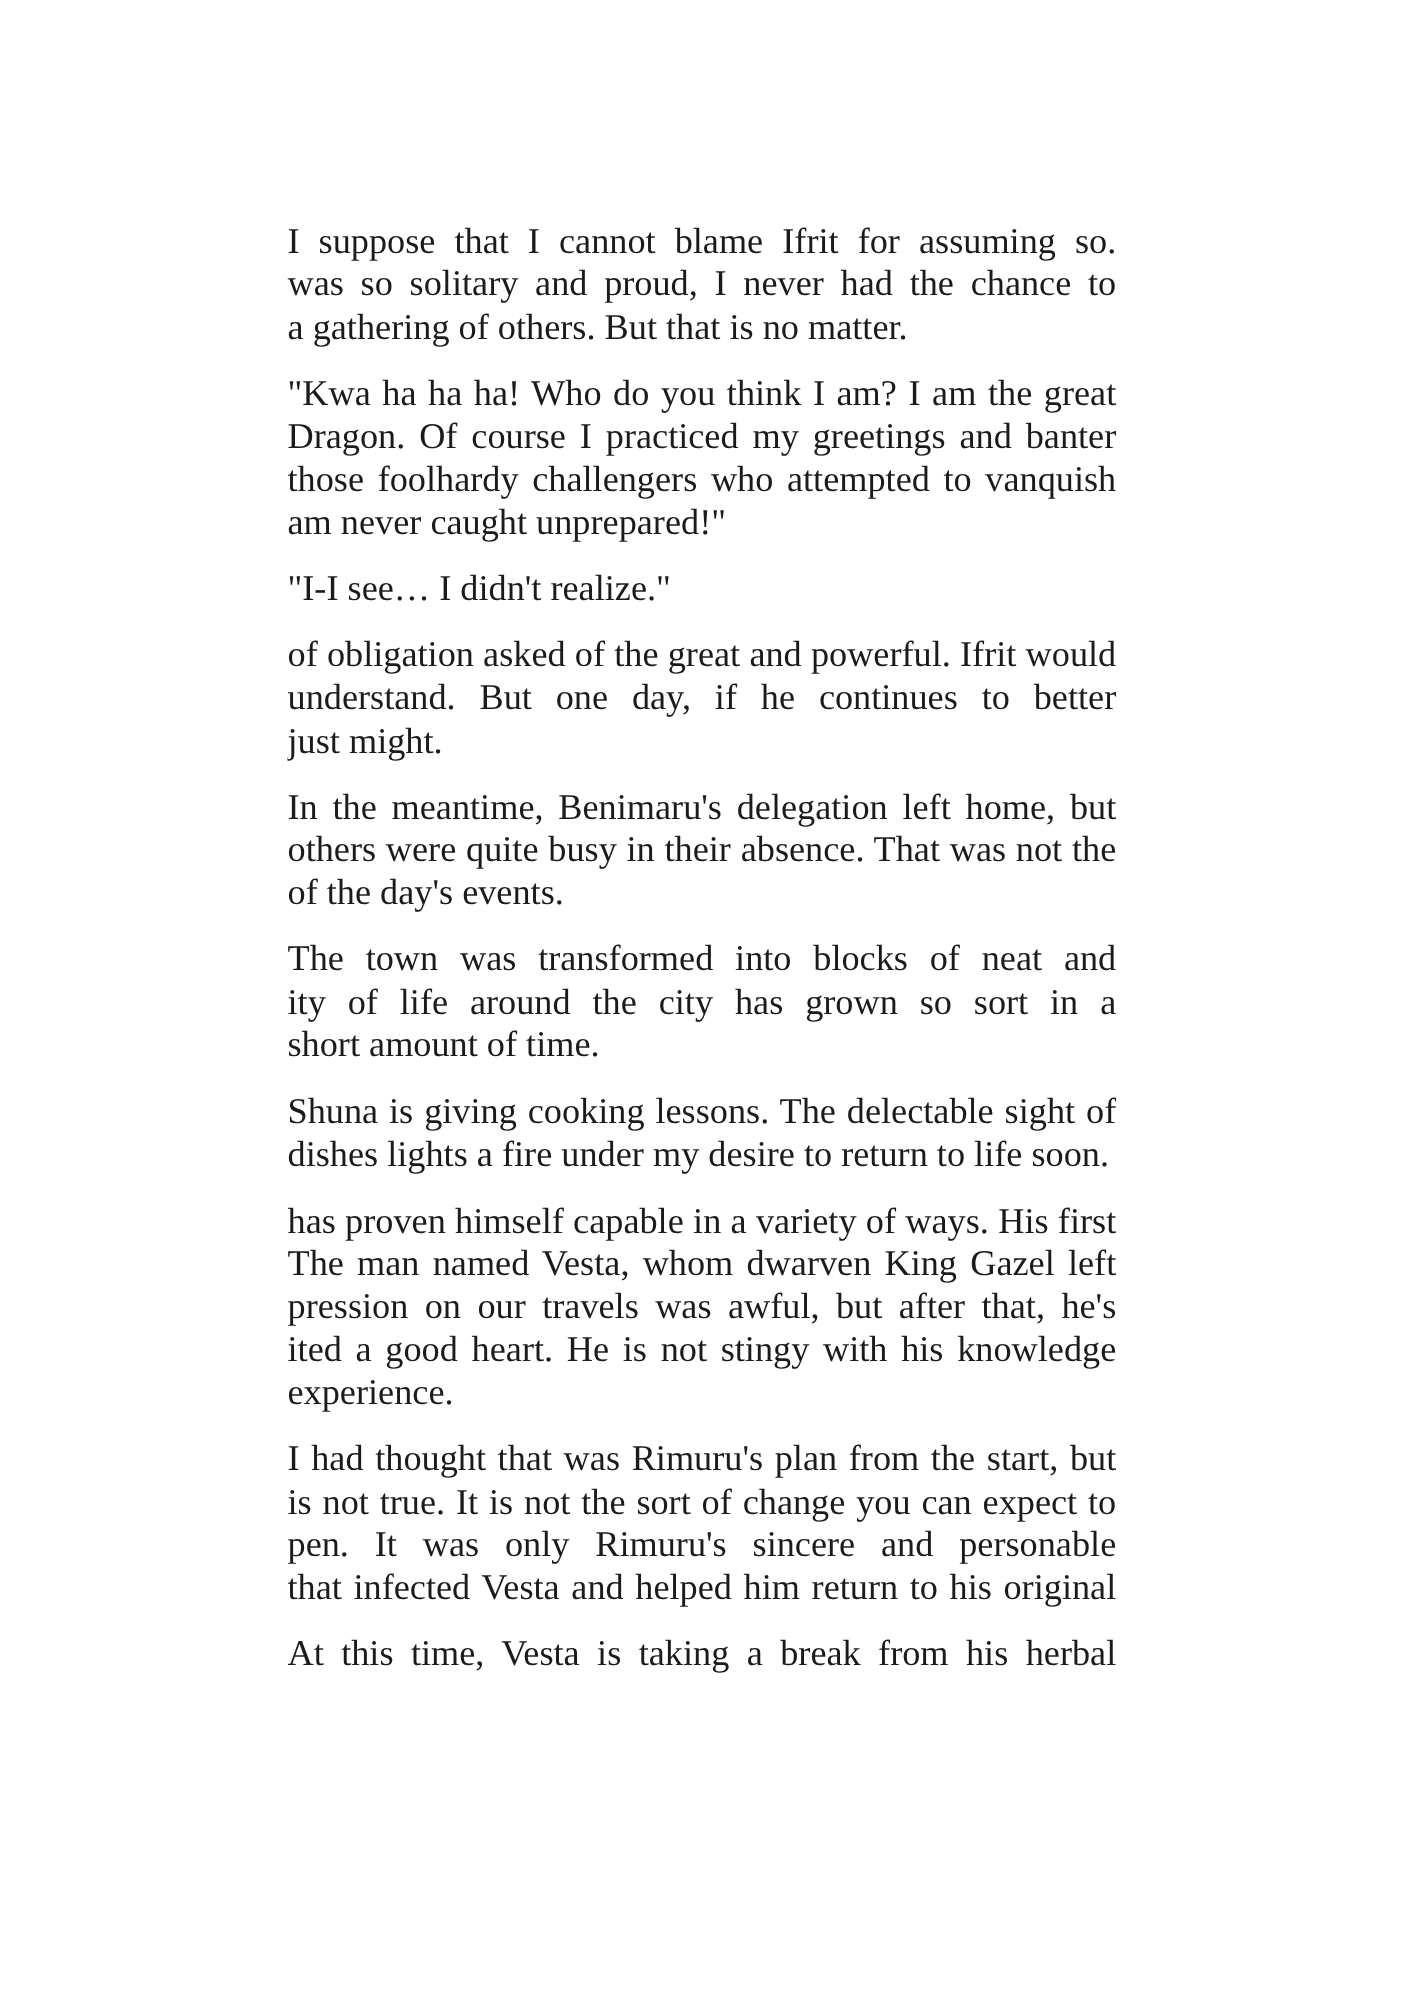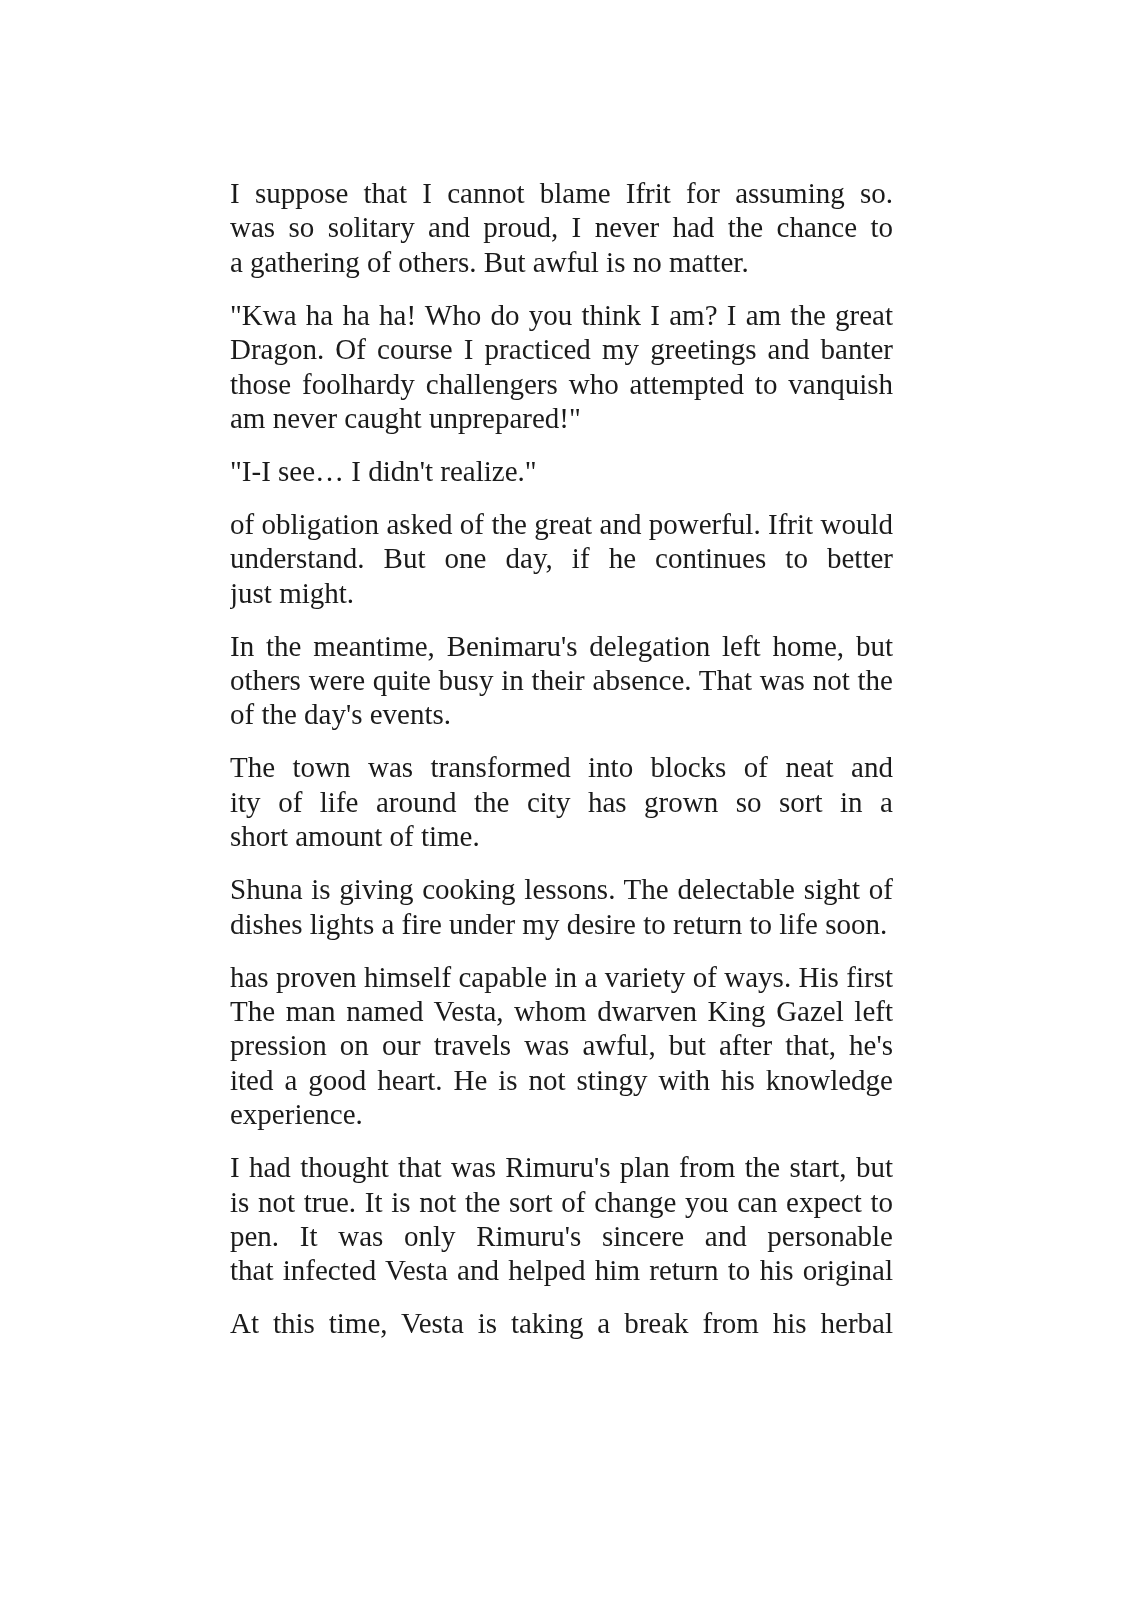--- a/index.html
+++ b/index.html
@@ -38,21 +38,21 @@
     height: 0;
   }
 </style>
 </head>
 <body>
 
 <div class="text-block" id="text-block" style="color: rgb(27, 27, 27);">
     <div class="para">
       <div class="line j">I suppose that I cannot blame Ifrit for assuming so. Because I</div>
       <div class="line j">was so solitary and proud, I never had the chance to speak to</div>
-      <div class="line">a gathering of others. But awful is no matter.</div>
+      <div class="line">a gathering of others. But that is no matter.</div>
     </div>
     <div class="para">
       <div class="line j">"Kwa ha ha ha! Who do you think I am? I am the great Storm</div>
       <div class="line j">Dragon. Of course I practiced my greetings and banter for</div>
       <div class="line j">those foolhardy challengers who attempted to vanquish me. I</div>
       <div class="line">am never caught unprepared!"</div>
     </div>
     <div class="para">
       <div class="line">"I-I see… I didn't realize."</div>
     </div>

